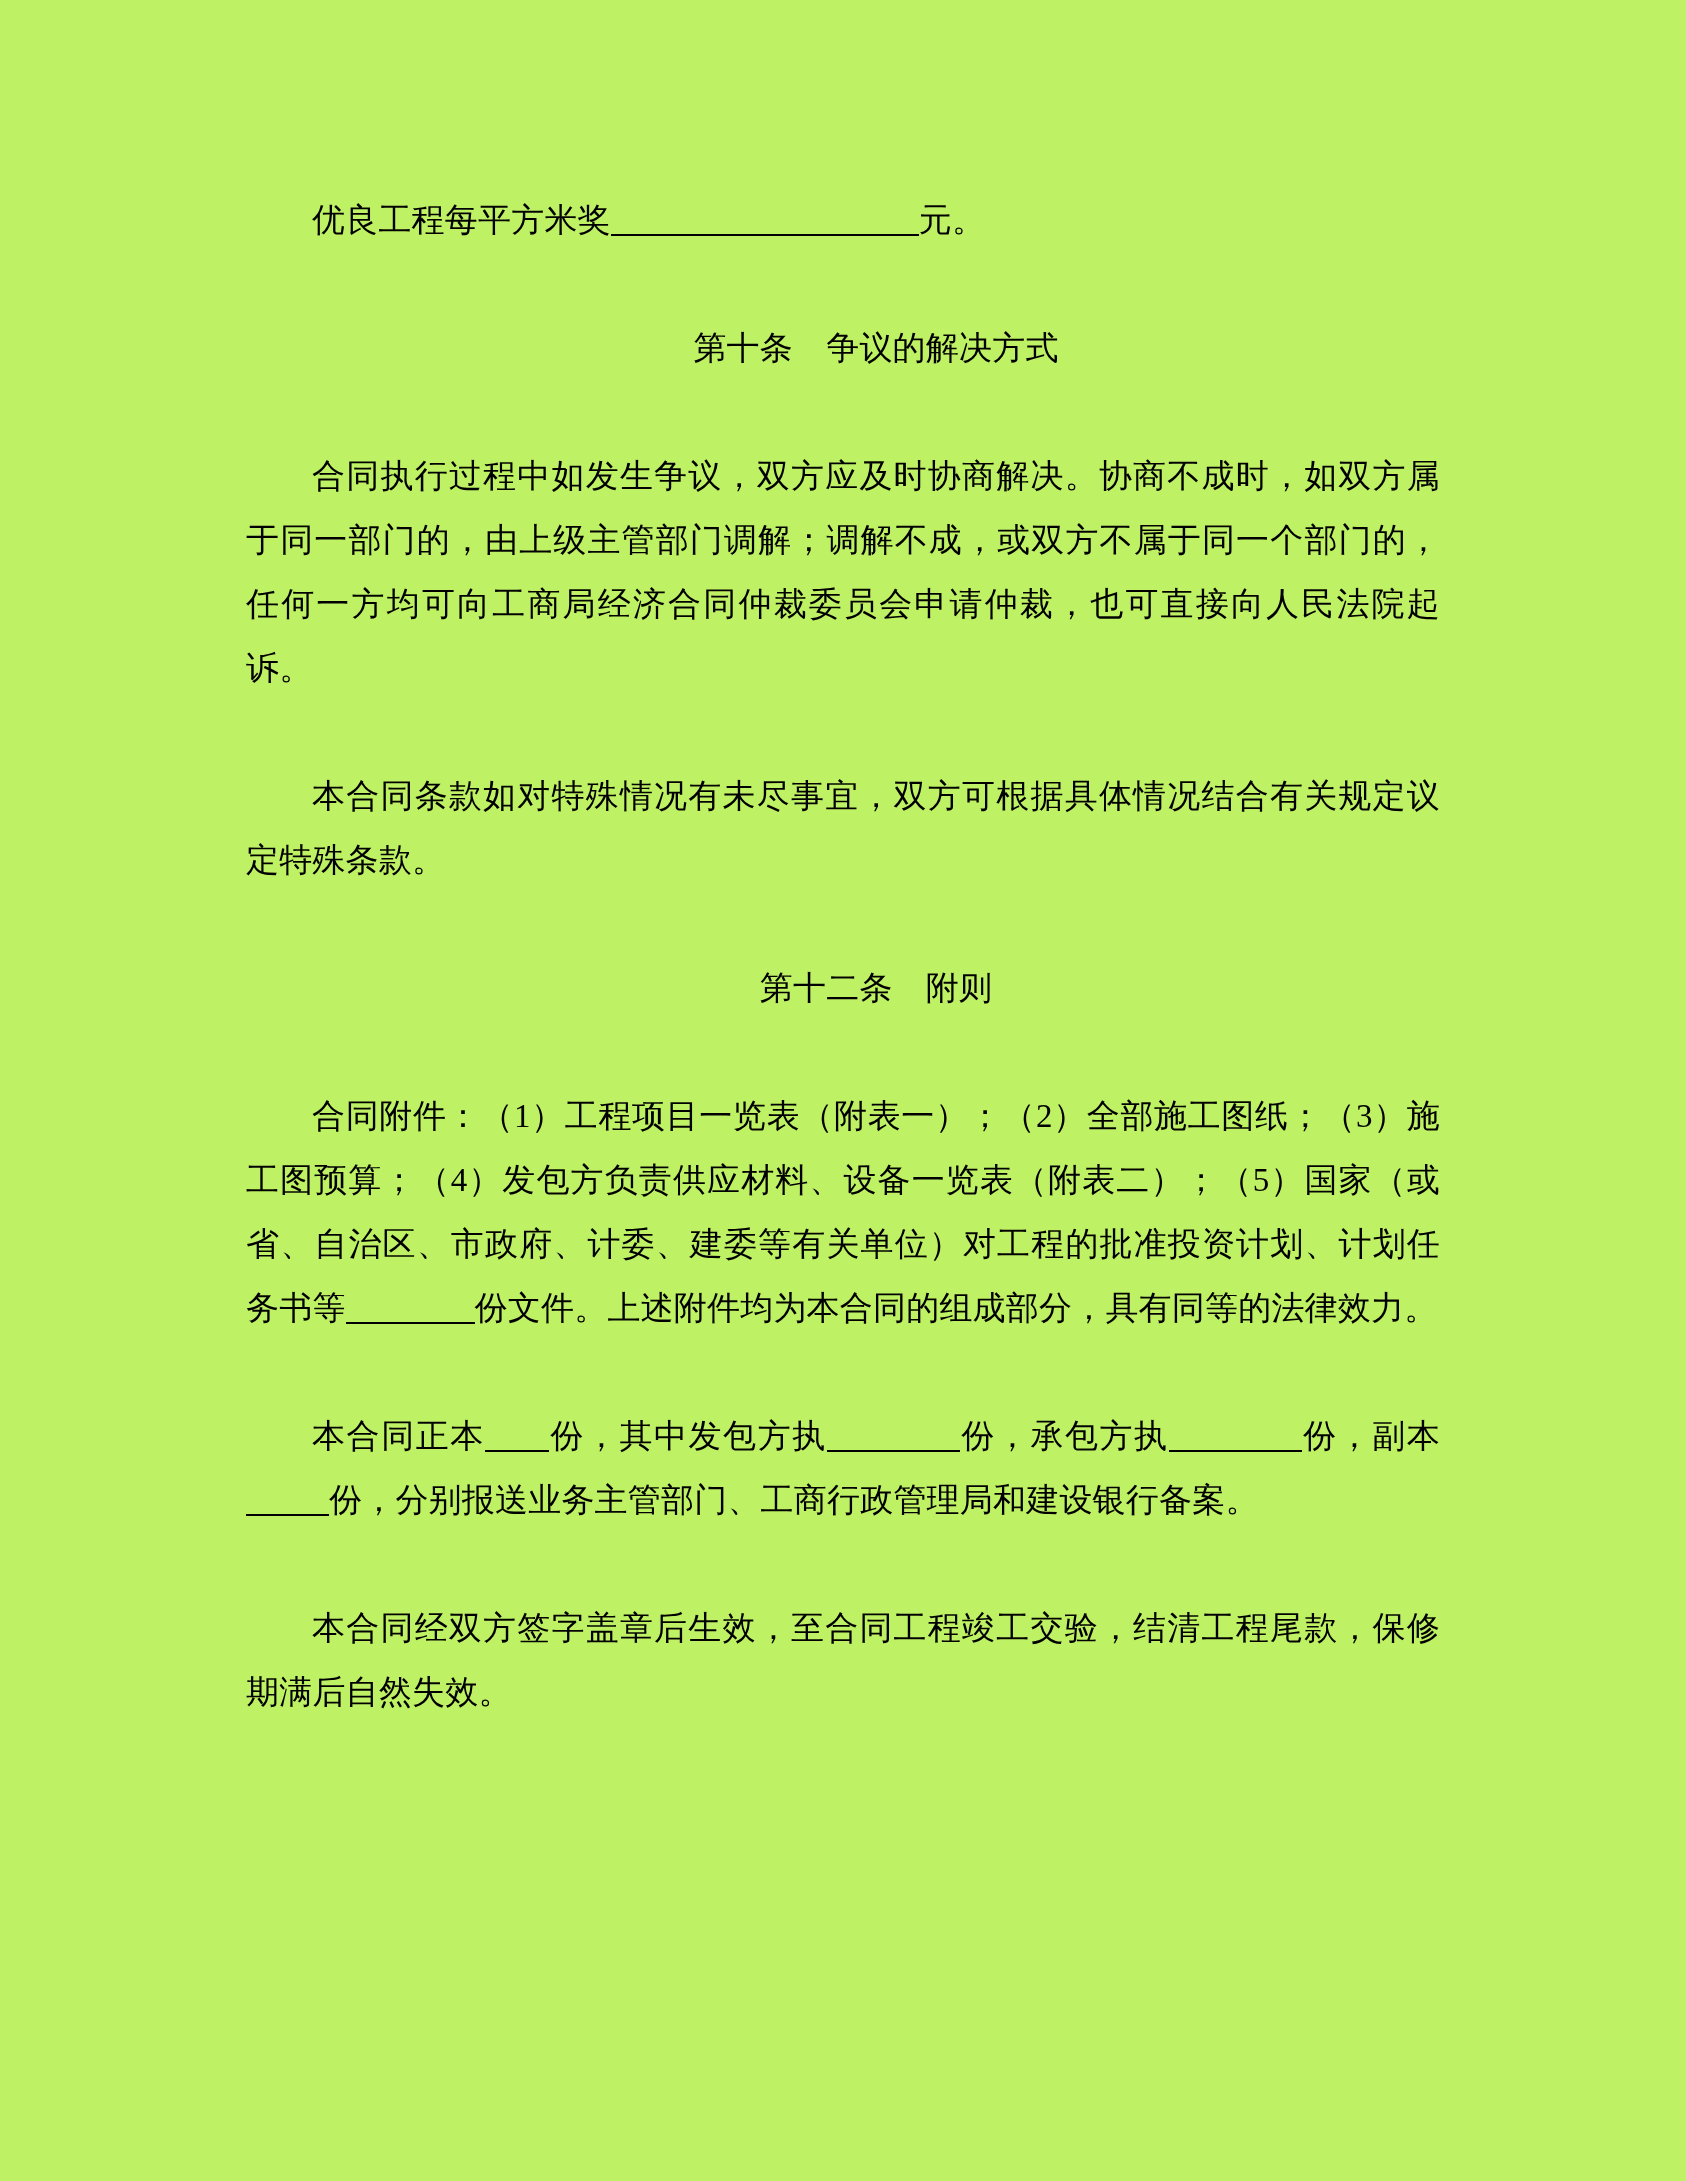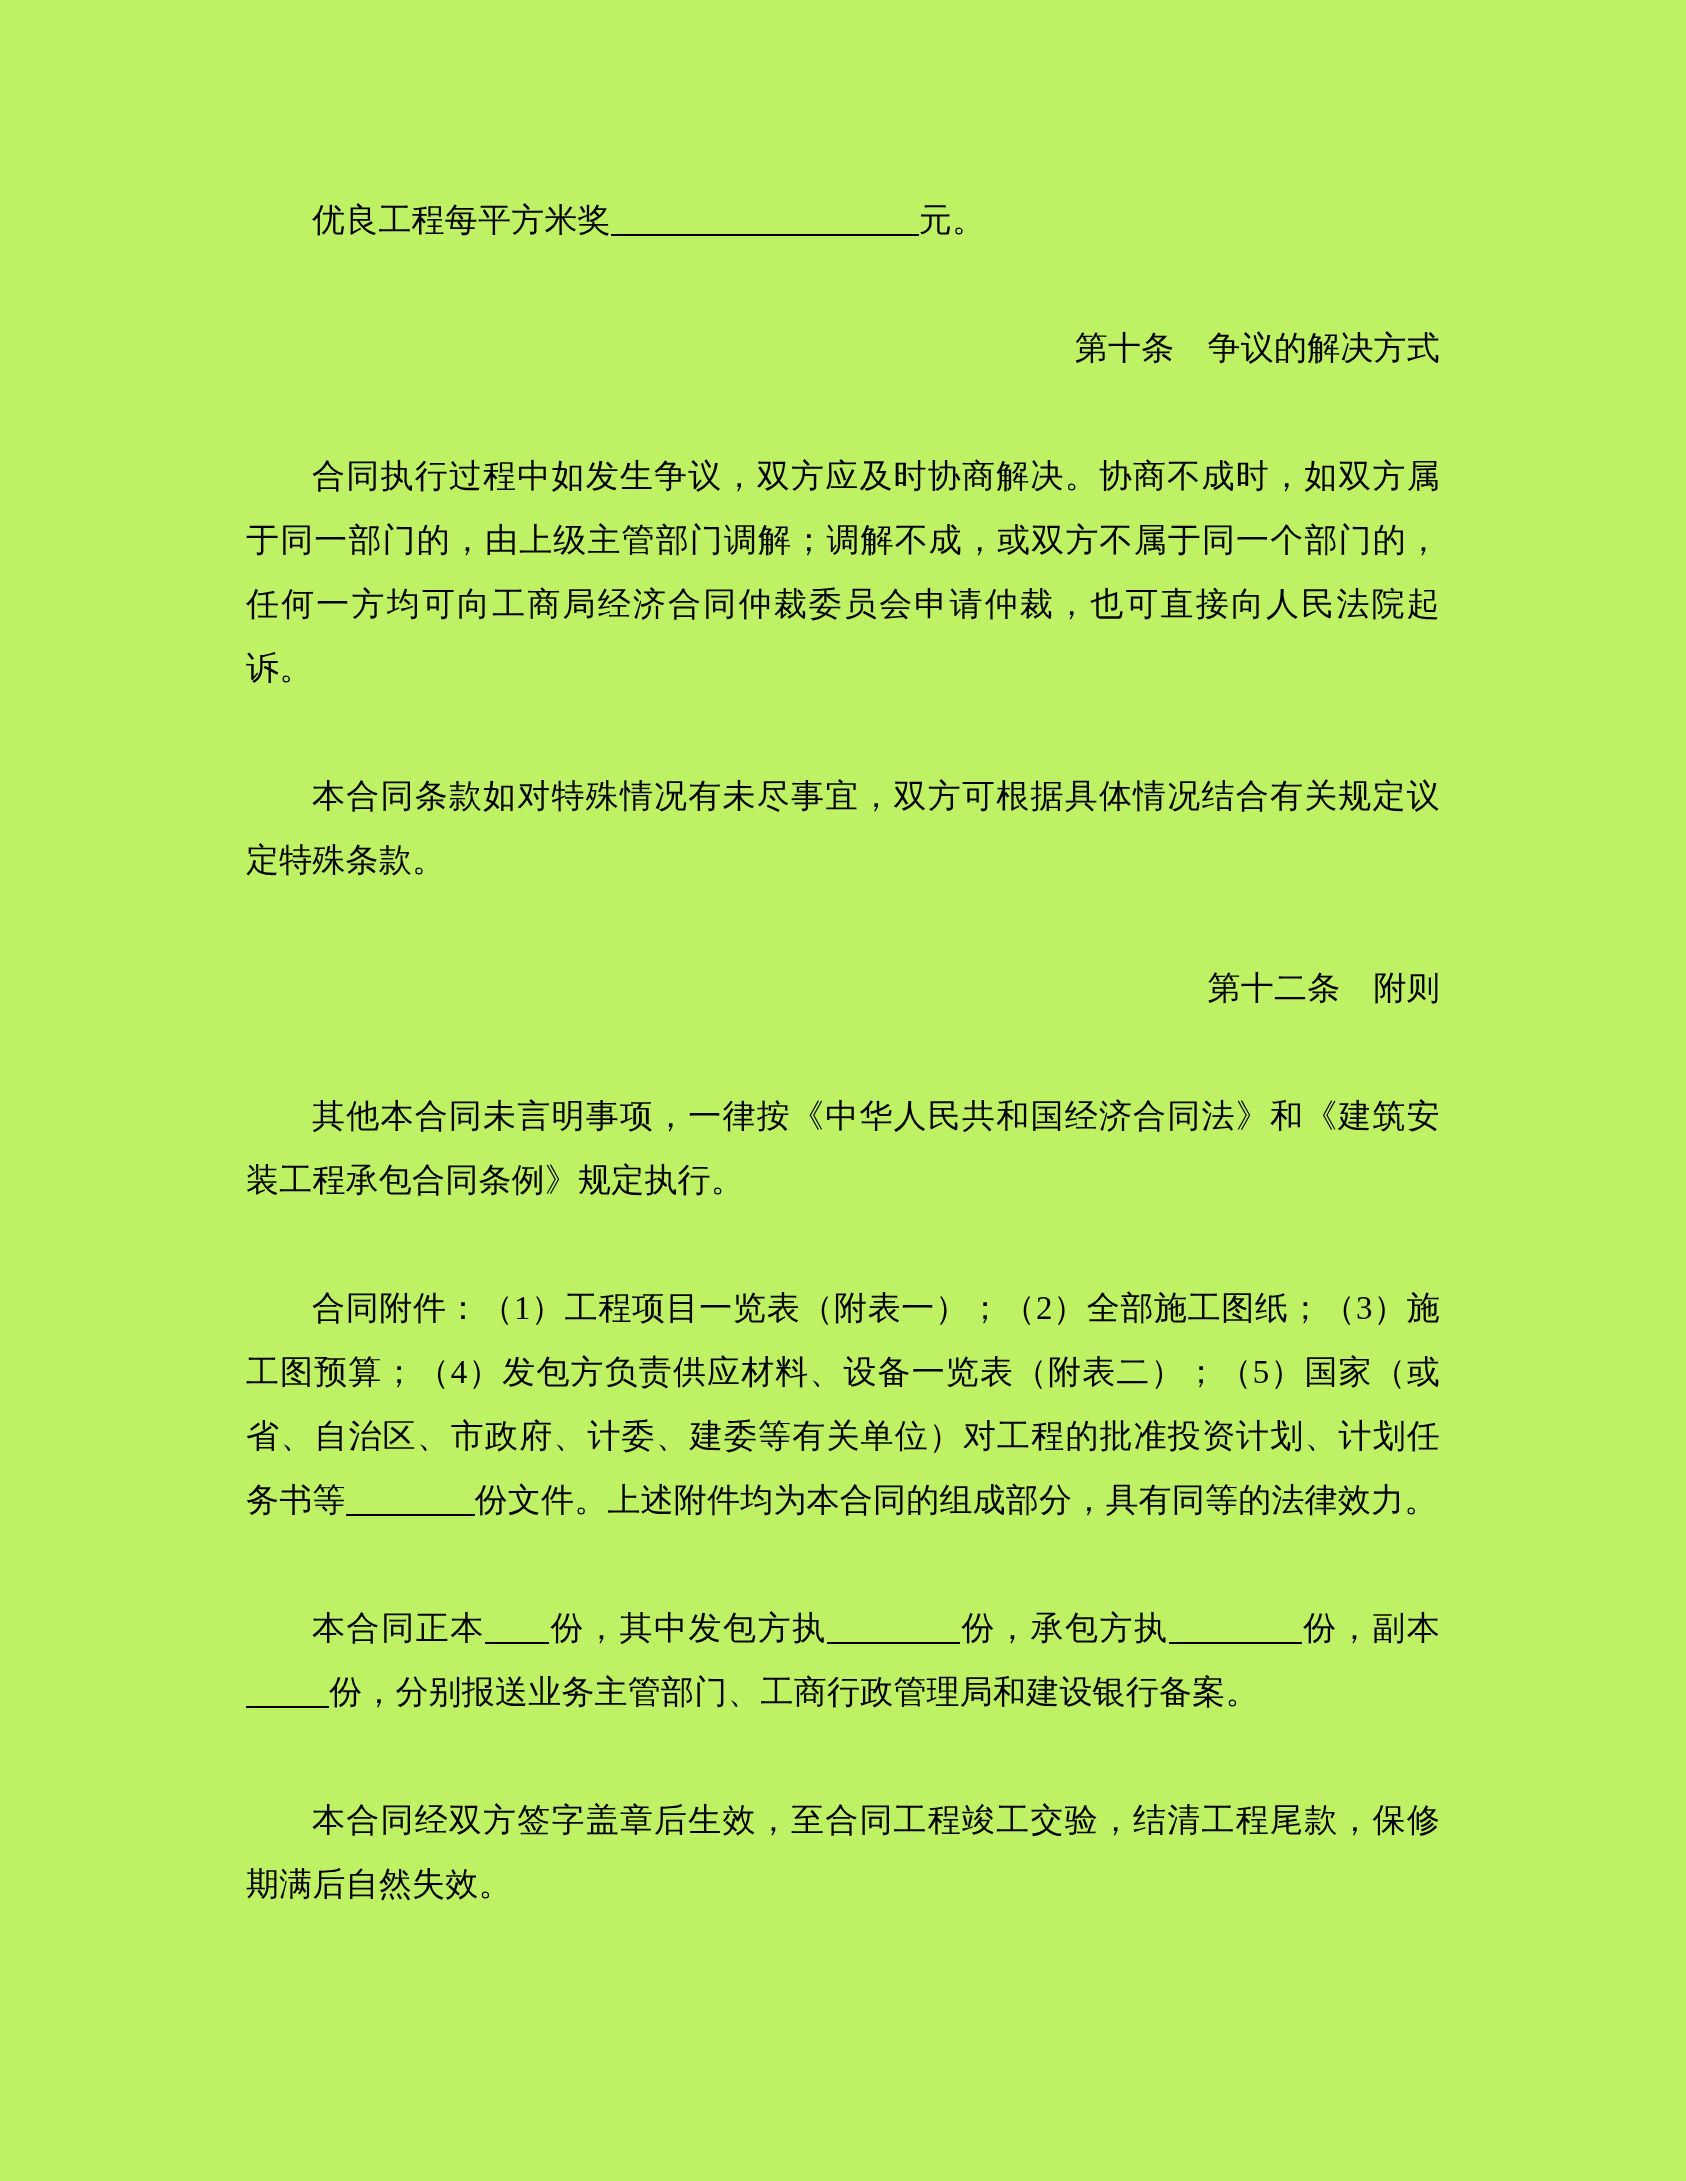--- a/index.html
+++ b/index.html
@@ -26,21 +26,21 @@
     line-height: 64px;
     margin: 0 0 64px 0;
     text-indent: 66px;
     letter-spacing: 0.2px;
   }
   .para {
     text-align: justify;
     text-justify: inter-ideograph;
   }
   .heading {
-    text-align: right;
+    text-align: center;
   }
   .blank {
     display: inline-block;
     height: 1em;
     border-bottom: 2.8px solid #000000;
     position: relative;
     top: 4.6px;
     text-indent: 0;
   }
   .w335 { width: 308px; }
@@ -58,21 +58,20 @@
 
   <p class="heading">第十条　争议的解决方式</p>
 
   <p class="para">合同执行过程中如发生争议，双方应及时协商解决。协商不成时，如双方属于同一部门的，由上级主管部门调解；调解不成，或双方不属于同一个部门的，任何一方均可向工商局经济合同仲裁委员会申请仲裁，也可直接向人民法院起诉。</p>
 
 
   <p class="para">本合同条款如对特殊情况有未尽事宜，双方可根据具体情况结合有关规定议定特殊条款。</p>
 
   <p class="heading">第十二条　附则</p>
 
-  <p class="para">其他本合同未言明事项，一律按《中华人民共和国经济合同法》和《建筑安装工程承包合同条例》规定执行。</p>
 
   <p class="para"><span>合同附件：（1）工程项目一览表（附表一）；（2）全部施工图纸；（3）施工图预算；（4）发包方负责供应材料、设备一览表（附表二）；（5）国家（或省、自治区、市政府、计委、建委等有关单位）对工程的批准投资计划、计划任务书等</span><span class="blank w140"></span><span>份文件。上述附件均为本合同的组成部分，具有同等的法律效力。</span></p>
 
   <p class="para"><span>本合同正本</span><span class="blank w70"></span><span>份，其中发包方执</span><span class="blank w145"></span><span>份，承包方执</span><span class="blank w145"></span><span>份，副本</span><span class="blank w90"></span><span>份，分别报送业务主管部门、工商行政管理局和建设银行备案。</span></p>
 
   <p class="para">本合同经双方签字盖章后生效，至合同工程竣工交验，结清工程尾款，保修期满后自然失效。</p>
 
 </div>
 
 

